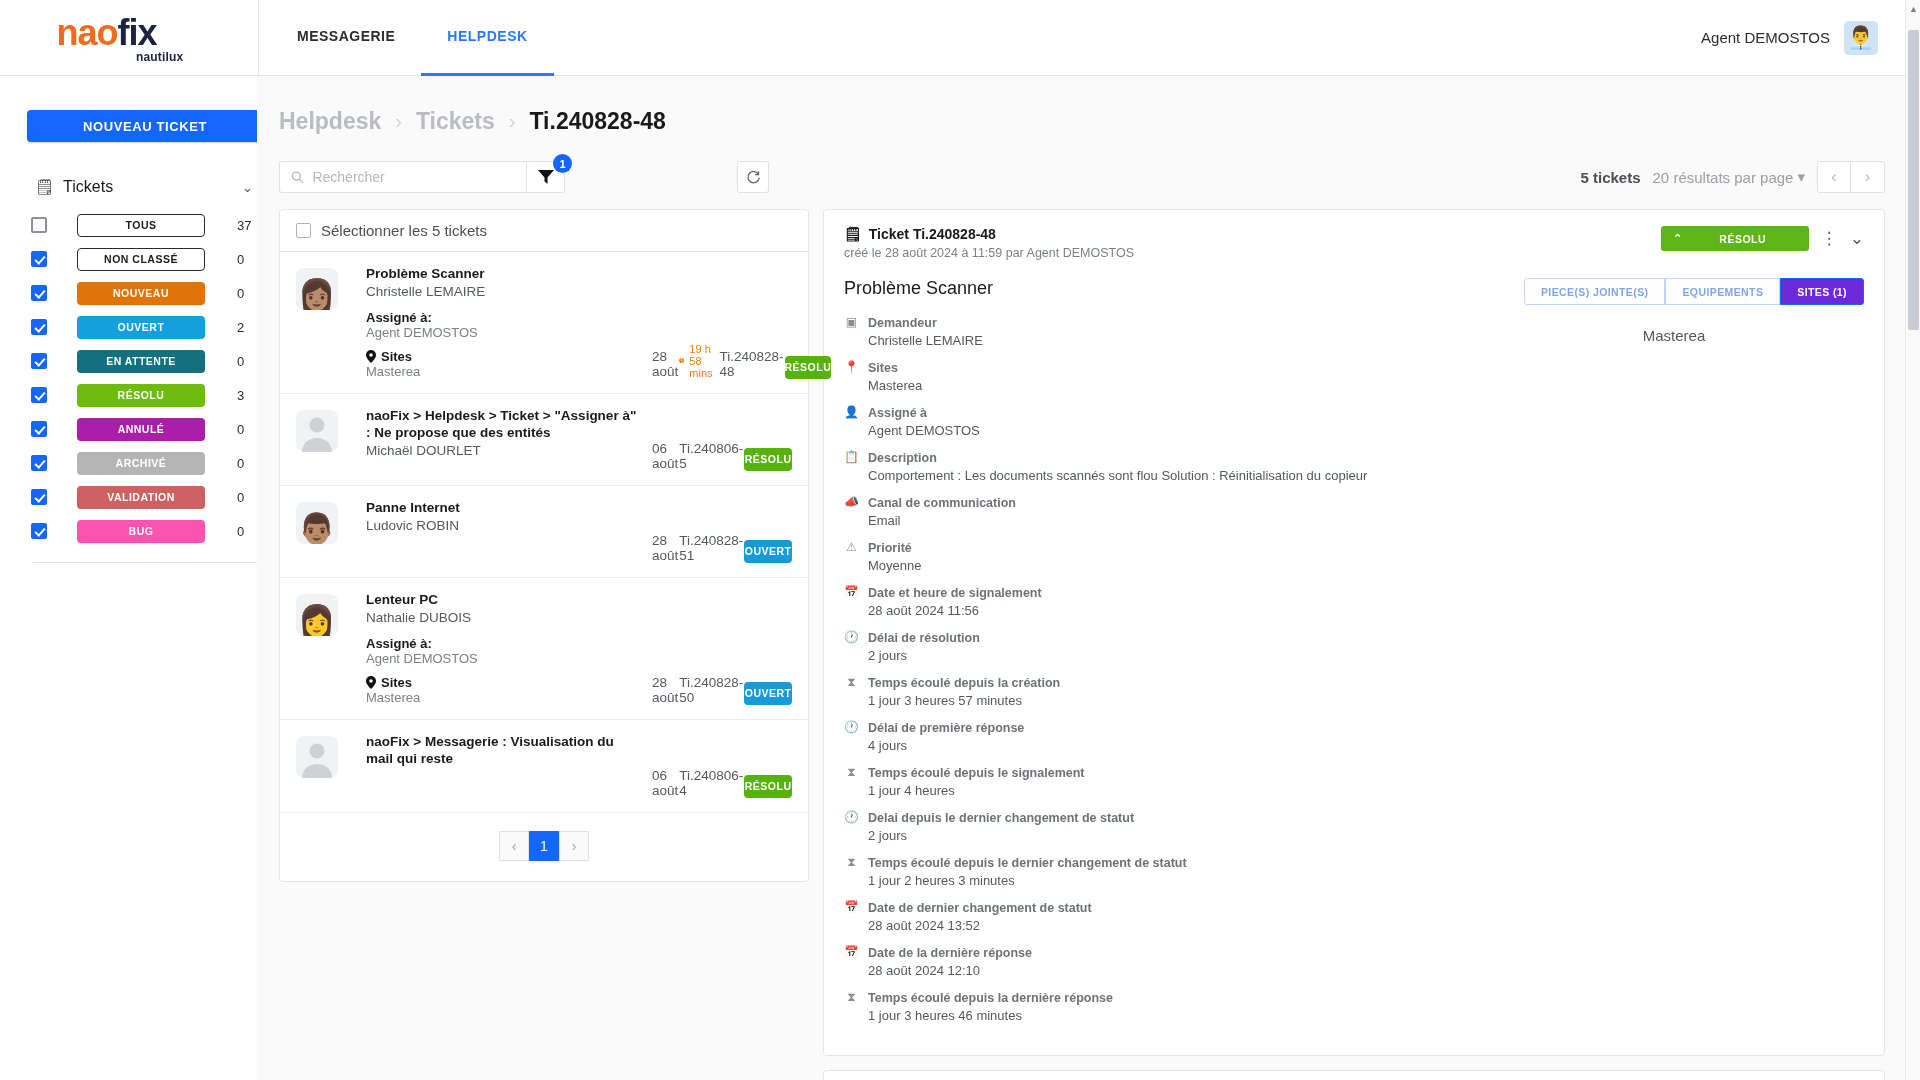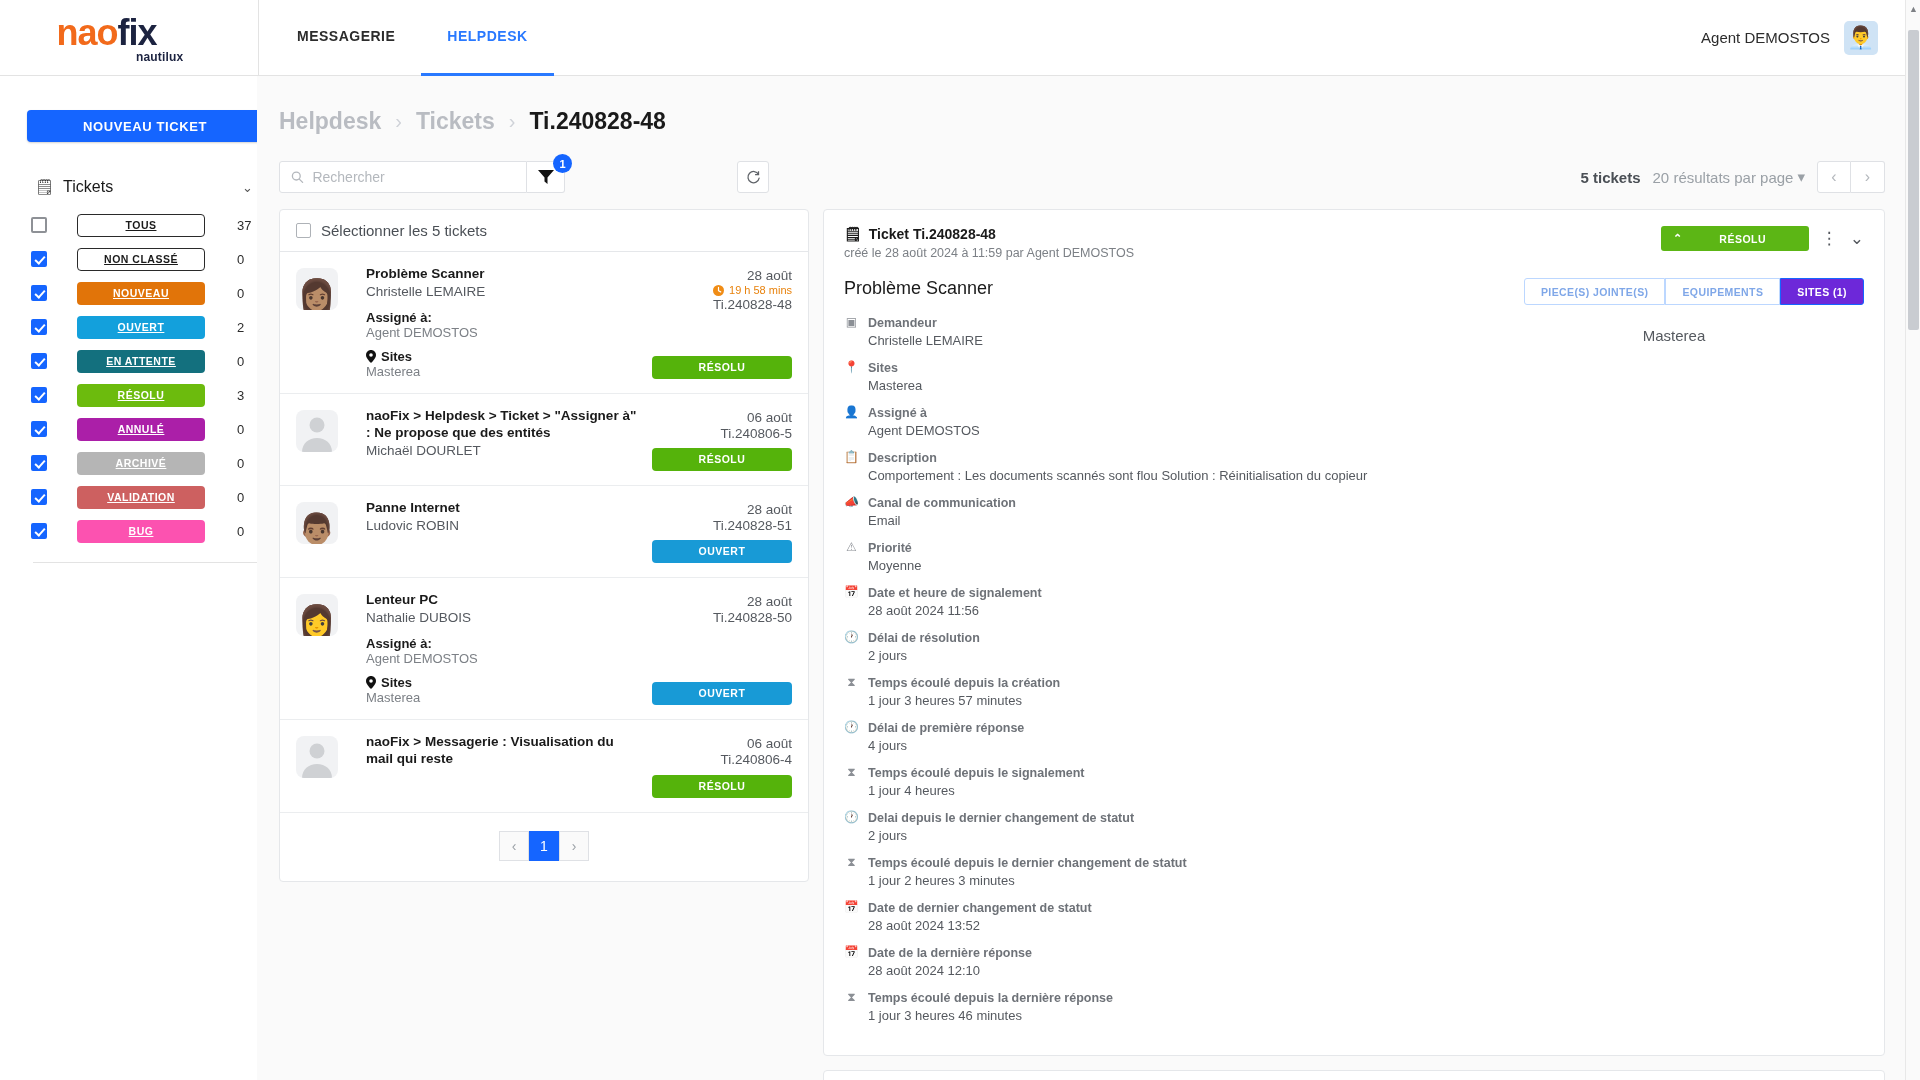--- a/index.html
+++ b/index.html
@@ -68,21 +68,21 @@
     display:inline-block; position:relative; flex:0 0 16px; background:#fff; cursor:pointer;
   }
   .cbox.checked { background: #1565ff; border-color: #1565ff; }
   .cbox.checked::after {
     content:""; position:absolute; left:4px; top:1px; width:4px; height:8px;
     border: solid #fff; border-width: 0 2px 2px 0; transform: rotate(42deg);
   }
   .pill {
     margin-left: 30px; width: 128px; height: 23px; border-radius: 4px;
     display:flex; align-items:center; justify-content:center;
-    font-size: 10.5px; font-weight: 700; letter-spacing:.5px; color:#fff; cursor:pointer;text-decoration:underline;
+    font-size: 10.5px; font-weight: 700; letter-spacing:.5px; color:#fff; cursor:pointer;
   }
   .pill.outline { background:#fff; color:#1a1a1a; border:1px solid #2a2a2a; }
   .count { margin-left:auto; font-size: 13px; color:#2c2c2c; width: 22px; text-align:left; }
   .sb-divider { margin: 14px 16px 0 16px; height:1px; background:#e3e3e3; }
 
   
   .main {
     position:absolute; top:76px; left:257px; width: 1650px; height: 1004px;
     background: #fafafa;
   }
@@ -156,21 +156,21 @@
     width: 42px; height: 42px; border-radius:8px; background:#f1f2f4; flex:0 0 42px;
     display:flex; align-items:flex-end; justify-content:center; overflow:hidden; margin-top:2px;
   }
   .tk-mid { flex:1; padding-left: 28px; padding-right: 8px; }
   .tk-title { font-size: 13.5px; font-weight:700; color:#1a1a1a; line-height:1.25; }
   .tk-person { font-size: 13.5px; color:#55595f; margin-top: 1px; }
   .tk-sub-label { font-size: 13px; font-weight:700; color:#1a1a1a; margin-top:11px; }
   .tk-sub-value { font-size: 13px; color:#7c8086; }
   .tk-sites { display:flex; align-items:center; gap:5px; margin-top: 9px; font-size:13px; font-weight:700; color:#1a1a1a;}
   .tk-right {
-    width: 140px; display:flex; flex-direction:column; align-items:flex-end; gap:1px; padding-top:2px;
+    width: 140px; display:flex; align-items:flex-end; gap:1px; padding-top:2px;
   }
   .tk-date { font-size: 13.5px; color:#55595f; }
   .tk-sla { font-size: 11px; color:#e8820c; display:flex; align-items:center; gap:5px; }
   .tk-ref { font-size: 13.5px; color:#55595f; }
   .tk-status {
     margin-top: auto; width: 140px; height: 23px; border-radius:4px;
     display:flex; align-items:center; justify-content:center;
     font-size: 10.5px; font-weight:700; letter-spacing:.5px; color:#fff;
   }
   .pager {

